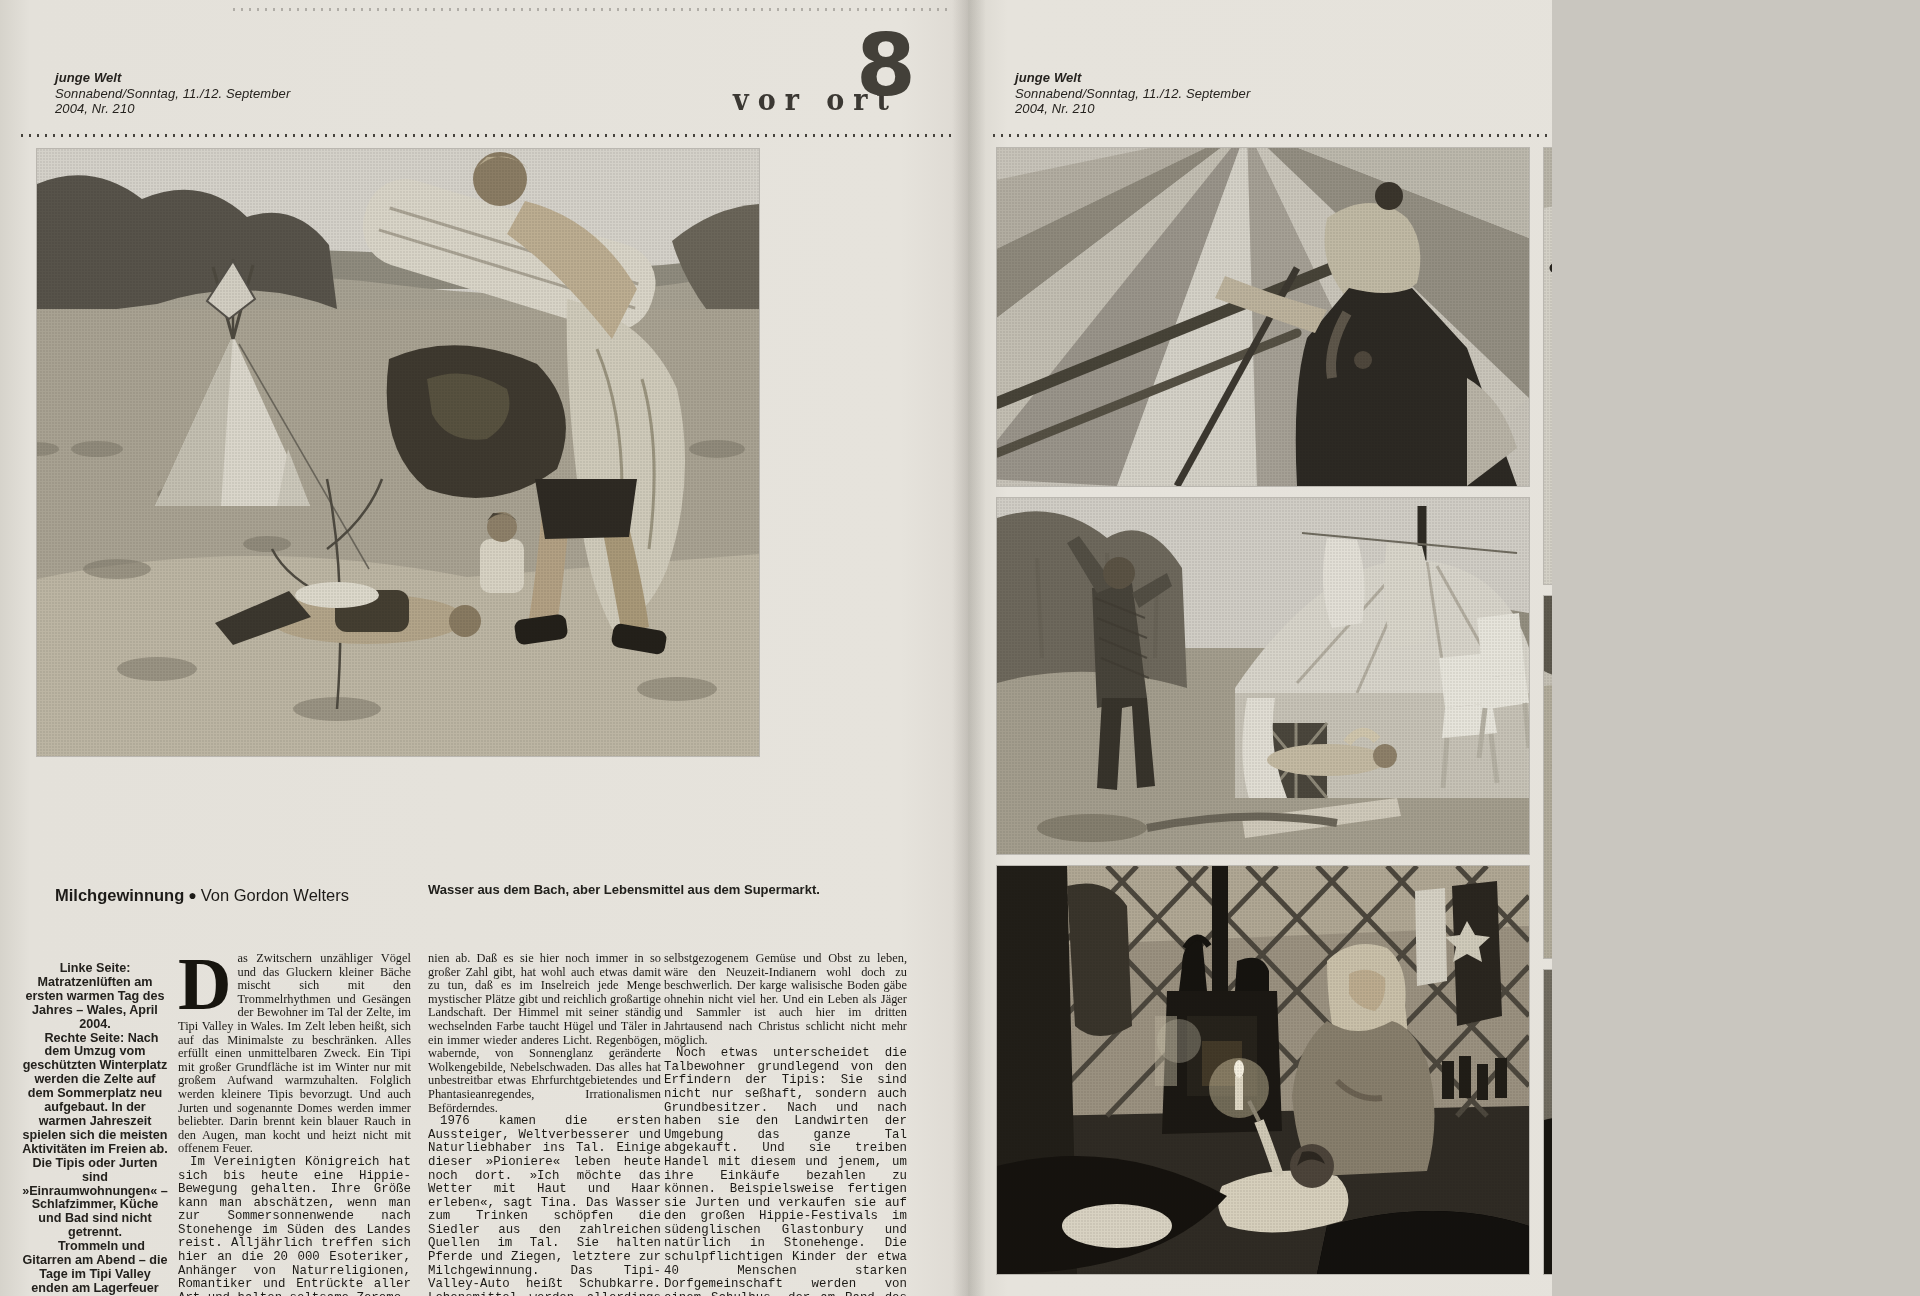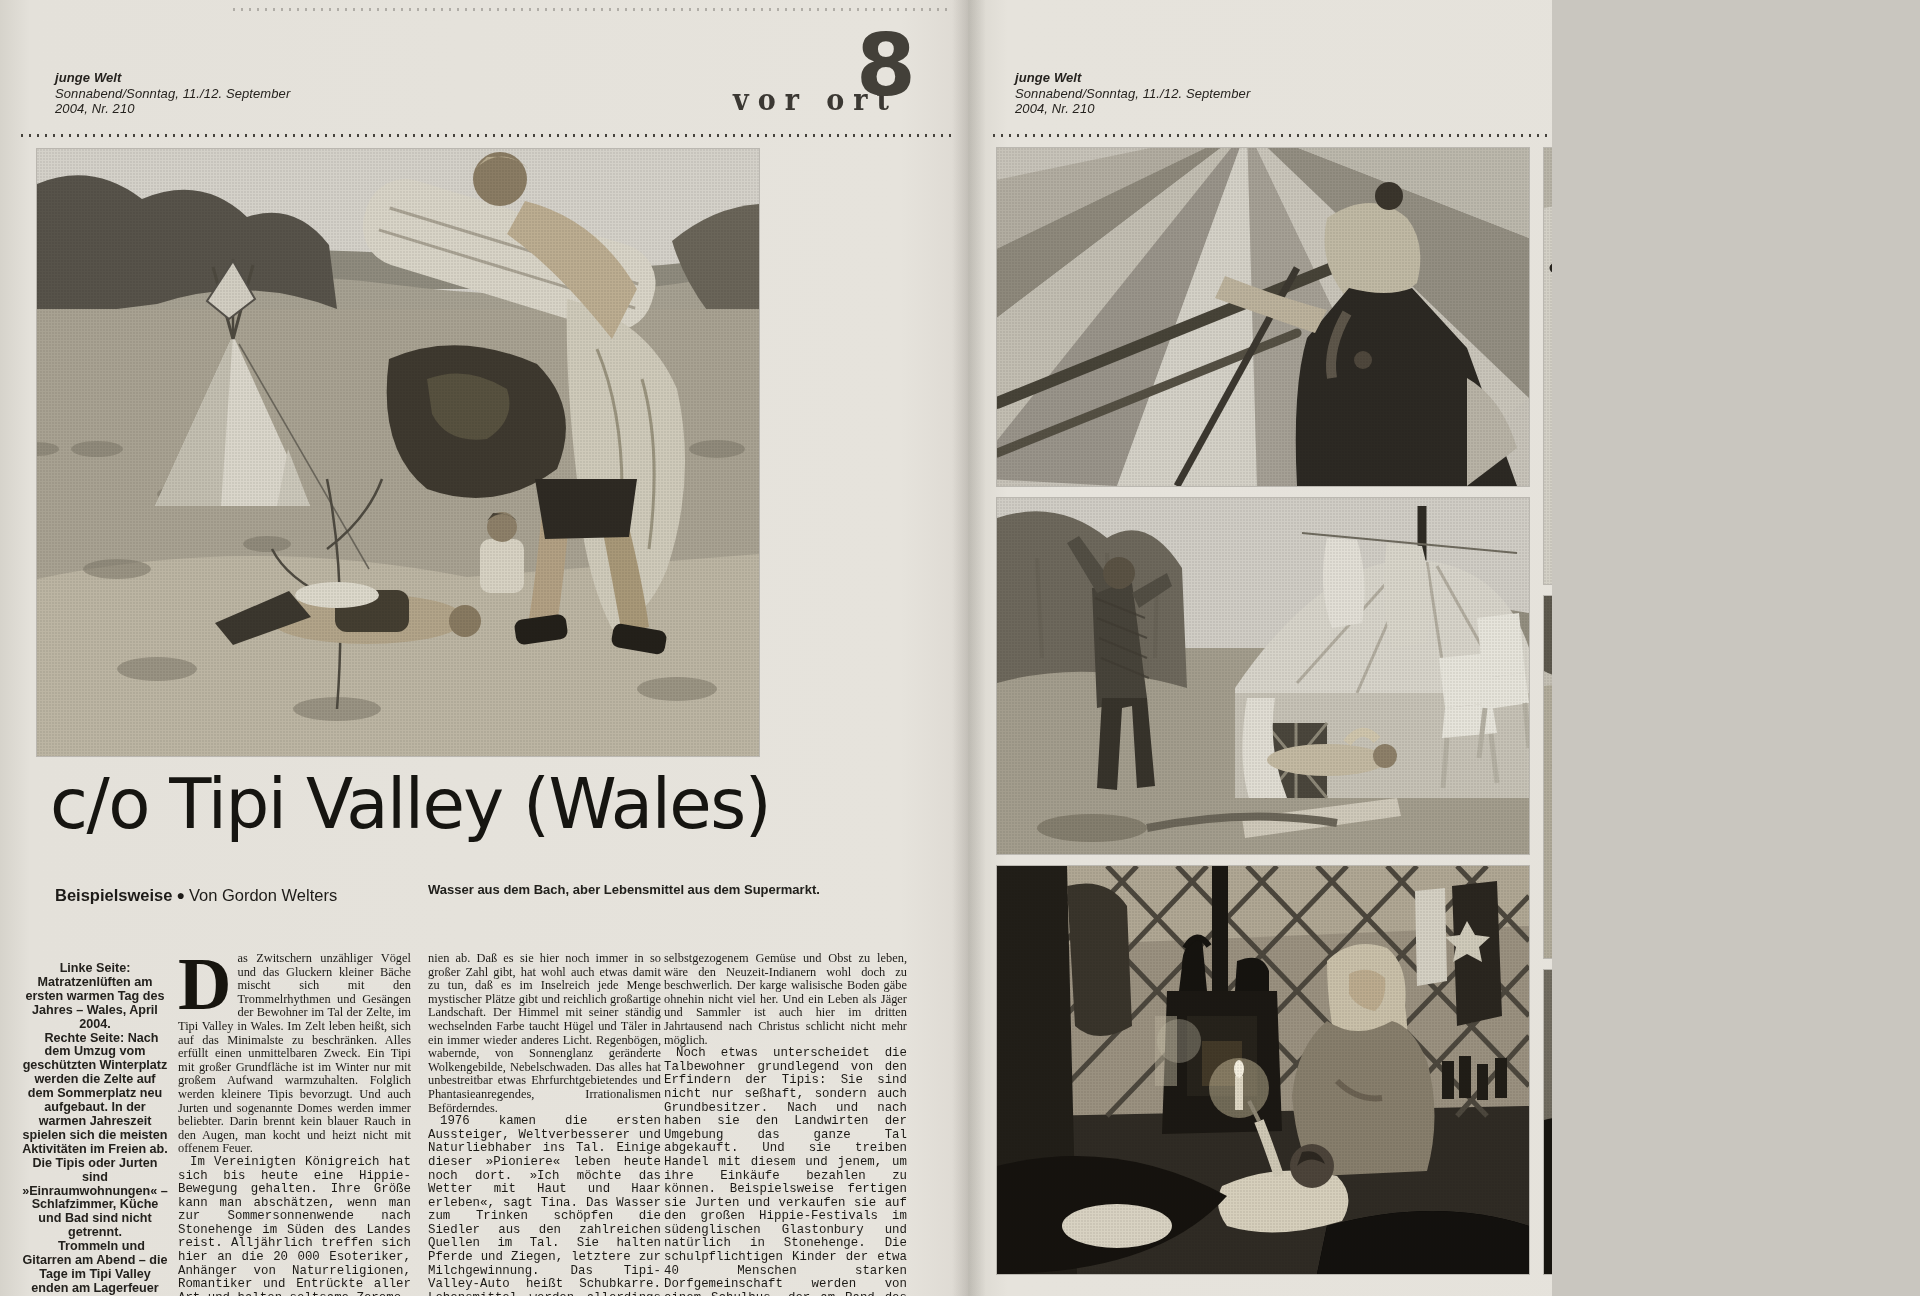--- a/index.html
+++ b/index.html
@@ -134,24 +134,23 @@
         <path d="M436,22 Q463,-6 492,20 Q480,6 450,8 Z" fill="#b5a88c"></path>
         <path d="M488,52 Q560,70 600,140 L575,190 Q520,120 470,85 Z" fill="#bcad91"></path>
         <path d="M505,360 Q500,420 492,470 L520,476 Q528,420 532,370 Z" fill="#b2a083"></path>
         <path d="M590,370 Q605,430 612,478 L585,485 Q575,430 565,378 Z" fill="#a89878"></path>
         <rect x="478" y="468" width="52" height="25" rx="8" fill="#23201a" transform="rotate(-8 504 480)"></rect>
         <rect x="575" y="478" width="54" height="24" rx="8" fill="#23201a" transform="rotate(10 602 490)"></rect>
         <path d="M498,330 L600,330 L592,388 L508,390 Z" fill="#2e2a23"></path>
       </svg>
     </div>
 
-    <div class="headline" style="left:50px;top:764px;">c/o Tipi Valley (Wales)</div>
 
     <div class="kicker" style="left:55px;top:886px;">
-      <span class="k-label">Beispielsweise</span><span class="k-bullet">●</span><span>Von Gordon Welters</span>
+      <span class="k-label">Milchgewinnung</span><span class="k-bullet">●</span><span>Von Gordon Welters</span>
     </div>
 
     <div class="standfirst" style="left:428px;top:878px;width:500px;">
       <div>Wasser aus dem Bach, aber Lebensmittel aus dem Supermarkt.</div>
     </div>
 
     <div class="sidebar" style="left:20px;top:962px;" lang="de">
       <p>Linke Seite: Matratzenlüften am ersten warmen Tag des Jahres – Wales, April 2004.</p>
       <p>Rechte Seite: Nach dem Umzug vom geschützten Winterplatz werden die Zelte auf dem Sommerplatz neu aufgebaut. In der warmen Jahreszeit spielen sich die meisten Aktivitäten im Freien ab. Die Tipis oder Jurten sind »Einraumwohnungen« – Schlafzimmer, Küche und Bad sind nicht getrennt.</p>
       <p>Trommeln und Gitarren am Abend – die Tage im Tipi Valley enden am Lagerfeuer</p>

